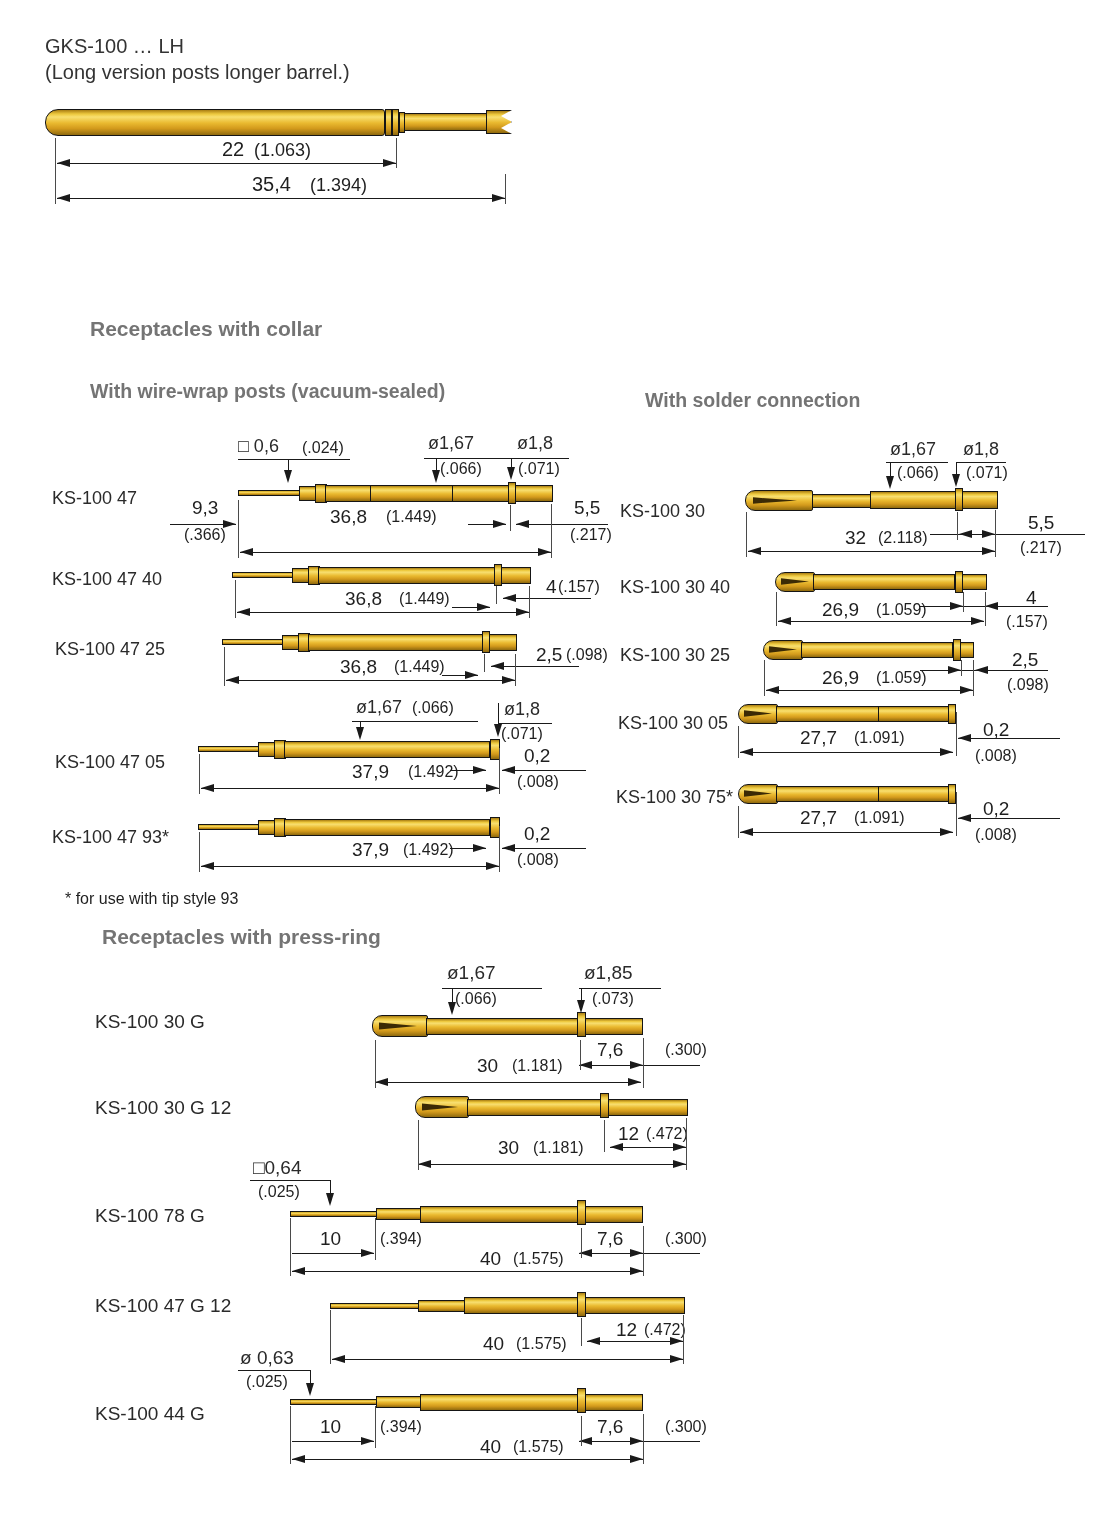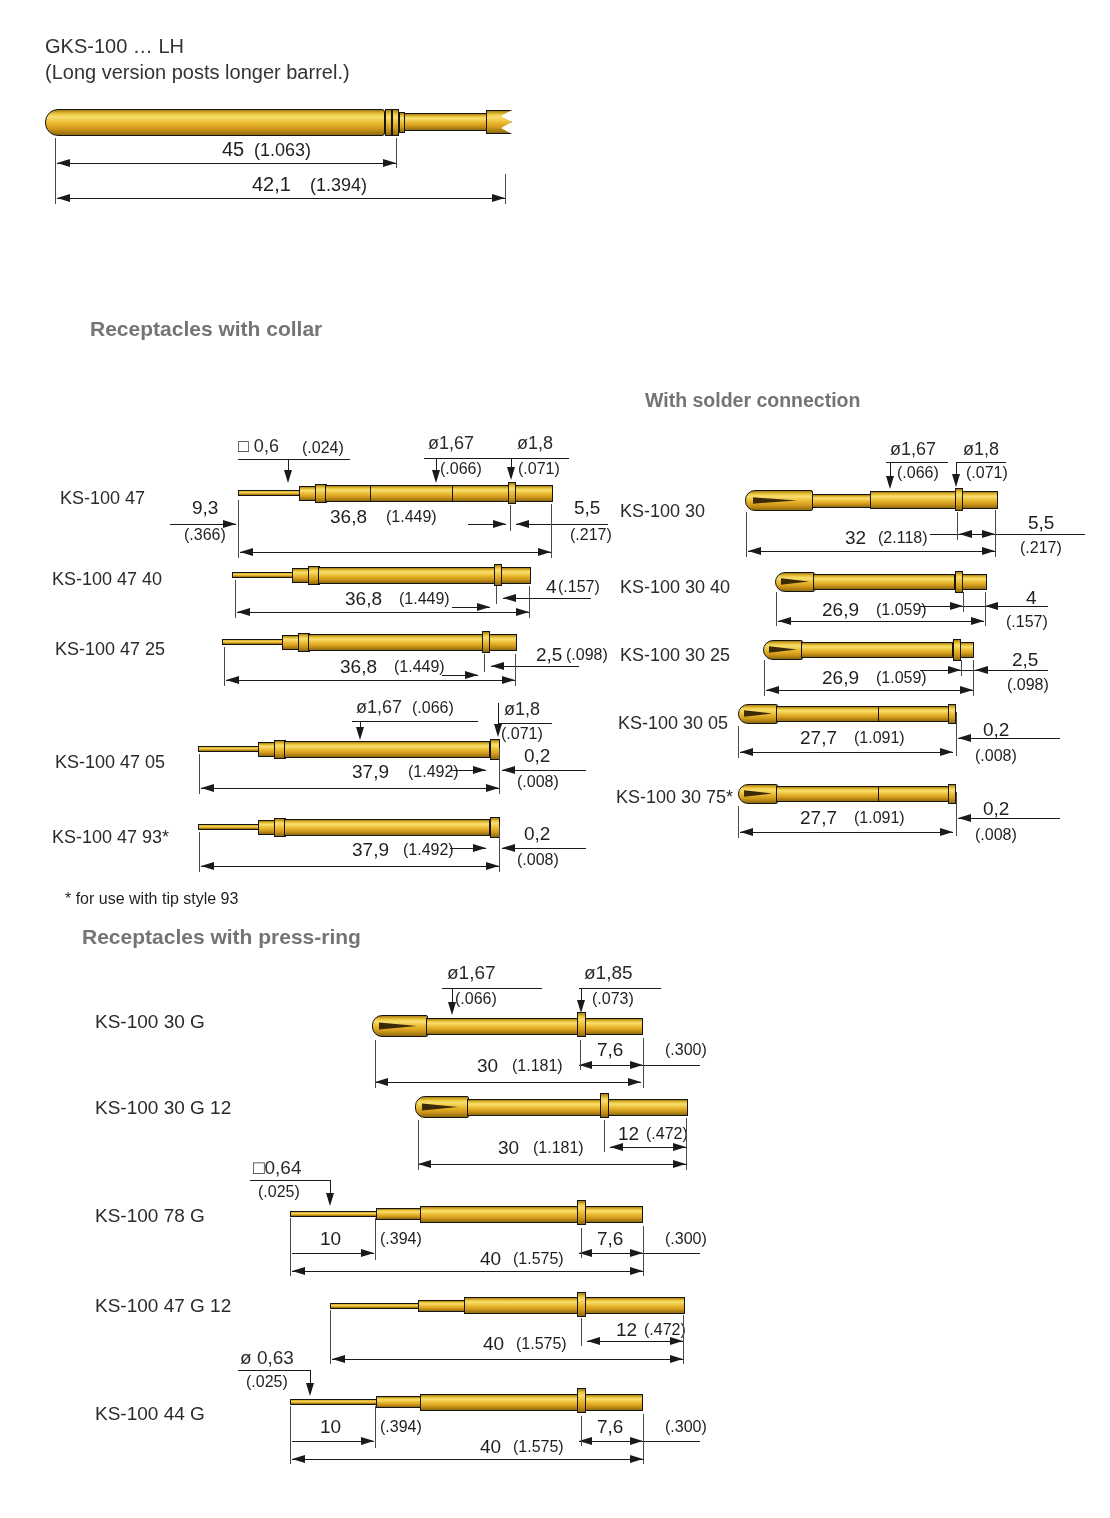--- a/index.html
+++ b/index.html
@@ -43,37 +43,38 @@
     <div class="gold" style="left:385px;top:109px;width:7px;height:27px"></div>
     <div class="gold" style="left:392px;top:109px;width:7px;height:27px"></div>
     <div class="gold" style="left:399px;top:112px;width:6px;height:21px"></div>
     <div class="gold" style="left:404px;top:113px;width:84px;height:18px"></div>
     <div class="gold" style="left:486px;top:110px;width:26px;height:24px"></div>
     <div class="notch" style="left:501px;top:110px"></div>
     <div class="notch" style="left:501px;top:122px"></div>
     <div class="xl" style="left:55px;top:138px;height:66px"></div>
     <div class="xl" style="left:396px;top:138px;height:30px"></div>
     <div class="xl" style="left:505px;top:174px;height:30px"></div>
-    <div class="t mm" style="left:222px;top:139px;font-size:20px">45</div>
+    <div class="t mm" style="left:222px;top:139px;font-size:20px">22</div>
     <div class="t in" style="left:254px;top:141px;font-size:18px">(1.063)</div>
     <div class="dl" style="left:57px;top:163px;width:339px"></div>
     <div class="ar ar-l" style="left:57px;top:159px"></div>
     <div class="ar ar-r" style="left:383px;top:159px"></div>
-    <div class="t mm" style="left:252px;top:174px;font-size:20px">42,1</div>
+    <div class="t mm" style="left:252px;top:174px;font-size:20px">35,4</div>
     <div class="t in" style="left:310px;top:176px;font-size:18px">(1.394)</div>
     <div class="dl" style="left:57px;top:198px;width:448px"></div>
     <div class="ar ar-l" style="left:57px;top:194px"></div>
     <div class="ar ar-r" style="left:492px;top:194px"></div>
   </div>
 
   <div class="t h21" style="left:90px;top:318px">Receptacles with collar</div>
+  <div class="t h19" style="left:90px;top:382px">With wire-wrap posts (vacuum-sealed)</div>
   <div class="t h19" style="left:645px;top:391px">With solder connection</div>
 
   <div>
-    <div class="t lbl" style="left:60px;top:489px">KS-100 47</div>
+    <div class="t lbl" style="left:52px;top:489px">KS-100 47</div>
     <div class="t lbl" style="left:238px;top:437px">□ 0,6</div>
     <div class="t in" style="left:302px;top:440px">(.024)</div>
     <div class="ld" style="left:238px;top:459px;width:112px"></div>
     <div class="vl" style="left:288px;top:459px;height:13px"></div>
     <div class="ar ar-d" style="left:284px;top:470px"></div>
     <div class="t lbl" style="left:428px;top:434px">ø1,67</div>
     <div class="ld" style="left:424px;top:458px;width:96px"></div>
     <div class="t in" style="left:440px;top:461px">(.066)</div>
     <div class="vl" style="left:436px;top:458px;height:14px"></div>
     <div class="ar ar-d" style="left:432px;top:470px"></div>
@@ -324,21 +325,21 @@
     <div class="ar ar-l" style="left:740px;top:828px"></div>
     <div class="ar ar-r" style="left:940px;top:828px"></div>
     <div class="t mm" style="left:983px;top:799px">0,2</div>
     <div class="t in" style="left:975px;top:827px">(.008)</div>
     <div class="dl" style="left:958px;top:818px;width:102px"></div>
     <div class="ar ar-l" style="left:958px;top:814px"></div>
     <div class="xl" style="left:738px;top:806px;height:32px"></div>
     <div class="xl" style="left:956px;top:792px;height:44px"></div>
   </div>
 
-  <div class="t h21" style="left:82px;top:926px">Receptacles with press-ring</div>
+  <div class="t h21" style="left:102px;top:926px">Receptacles with press-ring</div>
 
   <div>
     <div class="t lblg" style="left:95px;top:1012px">KS-100 30 G</div>
     <div class="t lblg" style="left:447px;top:963px">ø1,67</div>
     <div class="ld" style="left:442px;top:988px;width:100px"></div>
     <div class="t in" style="left:455px;top:991px">(.066)</div>
     <div class="vl" style="left:452px;top:988px;height:15px"></div>
     <div class="ar ar-d" style="left:448px;top:1002px"></div>
     <div class="t lblg" style="left:584px;top:963px">ø1,85</div>
     <div class="ld" style="left:579px;top:988px;width:82px"></div>

